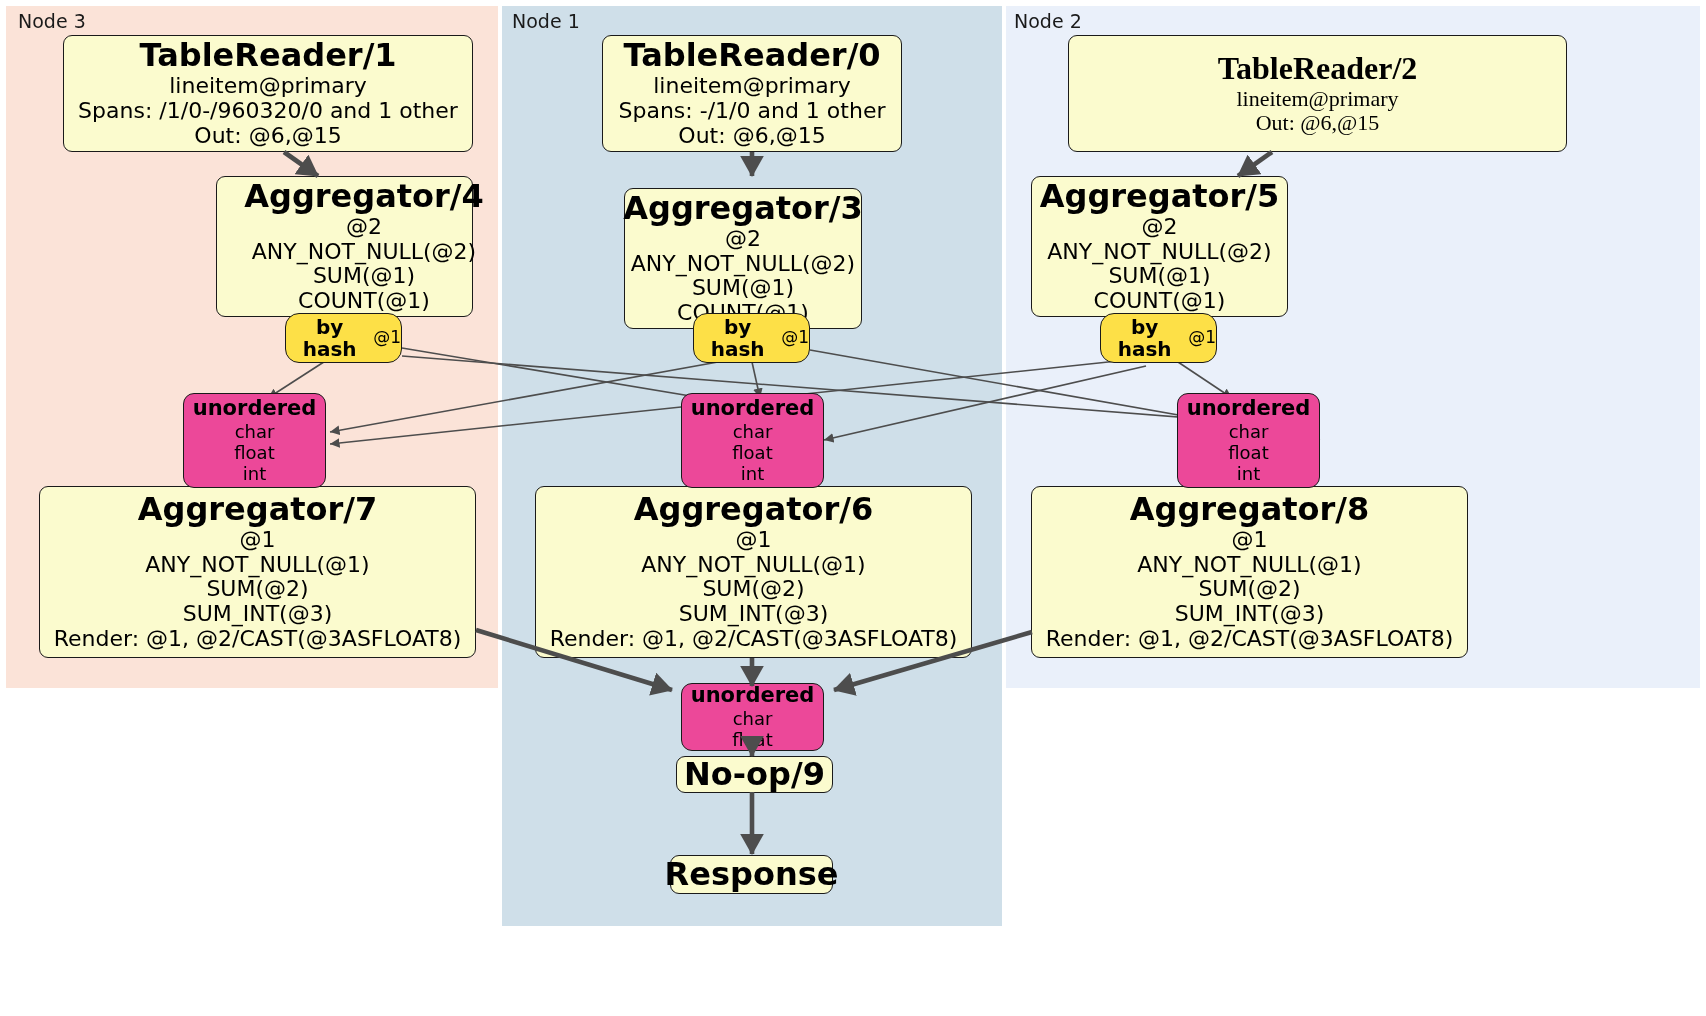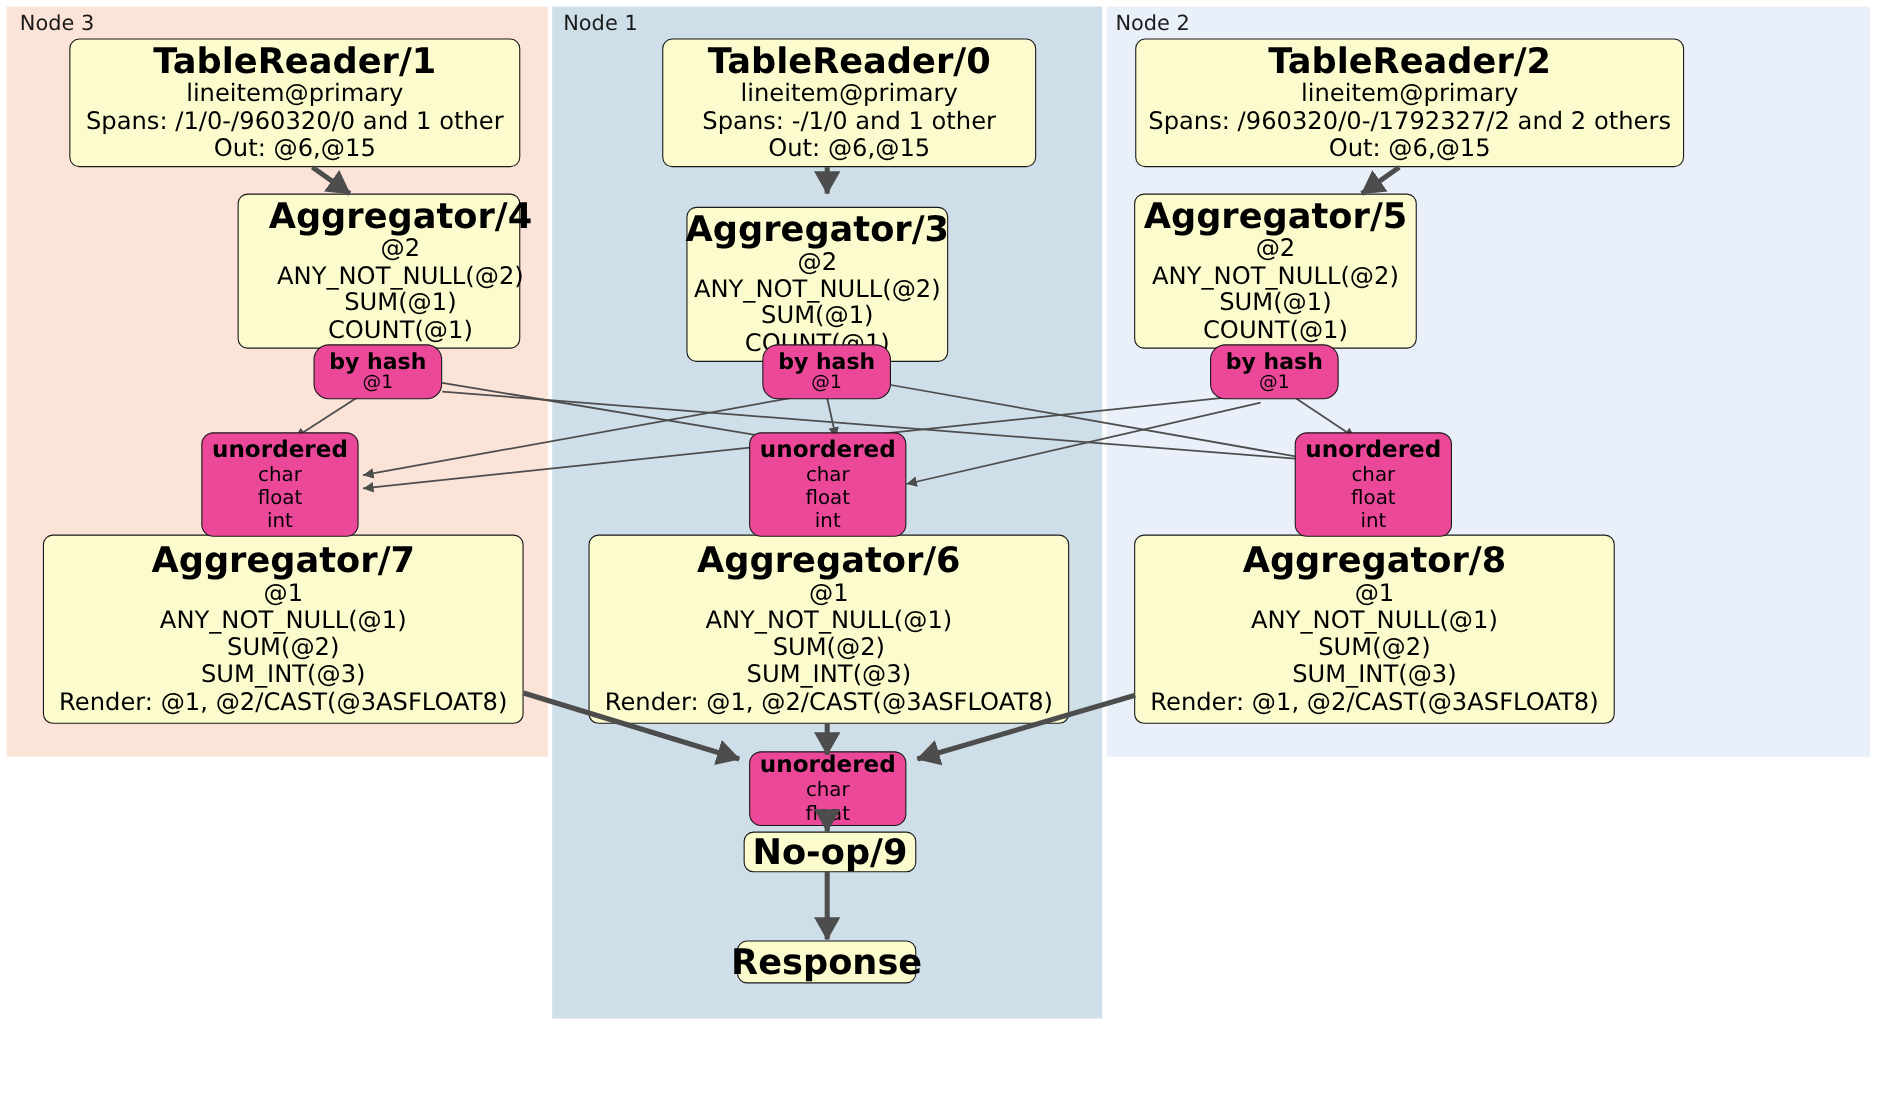--- a/index.html
+++ b/index.html
@@ -58,23 +58,22 @@
     line-height: 1.13;
     white-space: nowrap;
   }
 
   
   .router {
     position: absolute;
     box-sizing: border-box;
     border: 1.4px solid #1a1a1a;
     border-radius: 14px;
-    background: #ec4899;
+    background: #fde047;
     display: flex;
-    flex-direction: column;
     align-items: center;
     justify-content: center;
     text-align: center;
     color: #000;
     z-index: 9;
   }
   .router .title {
     font-weight: bold;
     font-size: 20px;
     line-height: 1.1;
@@ -177,31 +176,30 @@
     </g>
   </svg>
 
   <div class="box" style="left:63px; top:35px; width:410px; height:117px;">
     <div class="title">TableReader/1</div>
     <div class="line">lineitem@primary</div>
     <div class="line">Spans: /1/0-/960320/0 and 1 other</div>
     <div class="line">Out: @6,@15</div>
   </div>
 
-  <div class="box" style="left:602px; top:35px; width:340px; height:117px;">
+  <div class="box" style="left:602px; top:35px; width:300px; height:117px;">
     <div class="title">TableReader/0</div>
     <div class="line">lineitem@primary</div>
     <div class="line">Spans: -/1/0 and 1 other</div>
     <div class="line">Out: @6,@15</div>
   </div>
 
-  <div class="box" style="left:1032px; top:35px; width:499px; height:117px;">
+  <div class="box" style="left:1068px; top:35px; width:499px; height:117px;font-family:Liberation Serif, serif;">
     <div class="title">TableReader/2</div>
     <div class="line">lineitem@primary</div>
-    <div class="line">Spans: /960320/0-/1792327/2 and 2 others</div>
     <div class="line">Out: @6,@15</div>
   </div>
 
   <div class="box" style="left:216px; top:176px; width:257px; height:141px;padding-left:47px;">
     <div class="title">Aggregator/4</div>
     <div class="line">@2</div>
     <div class="line">ANY_NOT_NULL(@2)</div>
     <div class="line">SUM(@1)</div>
     <div class="line">COUNT(@1)</div>
   </div>

